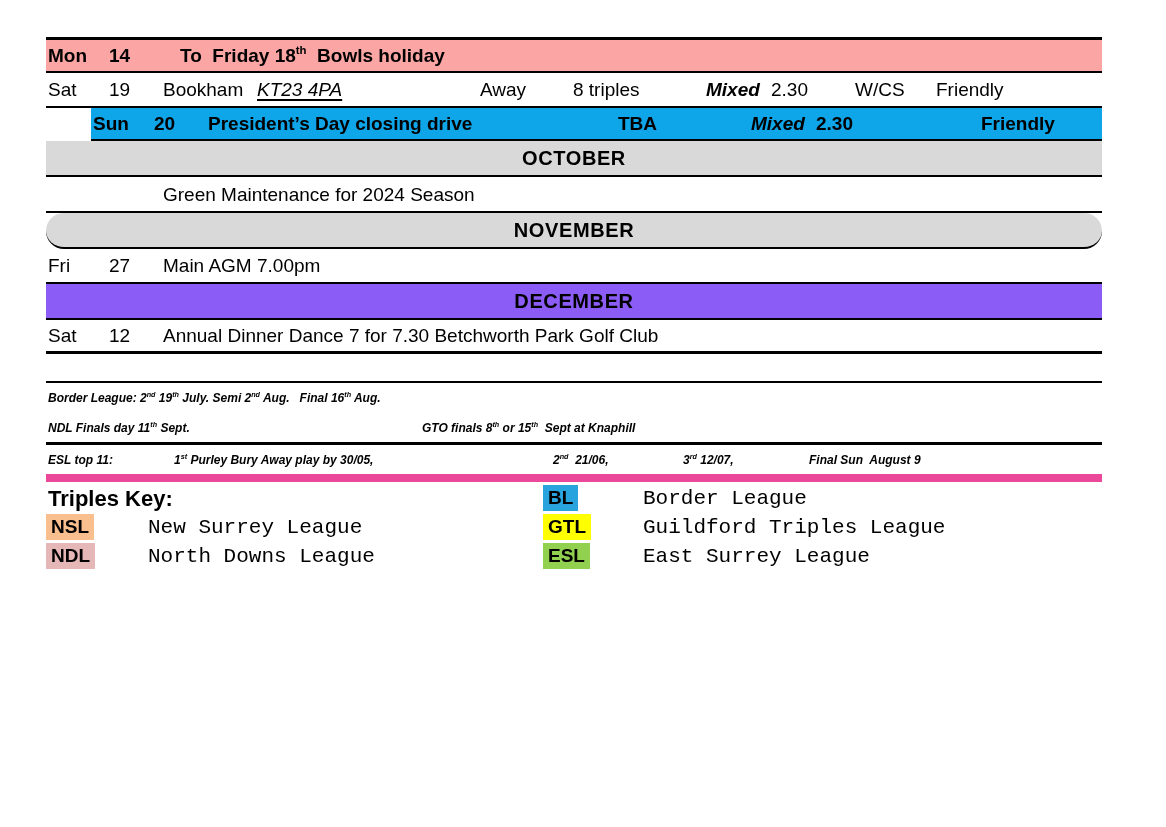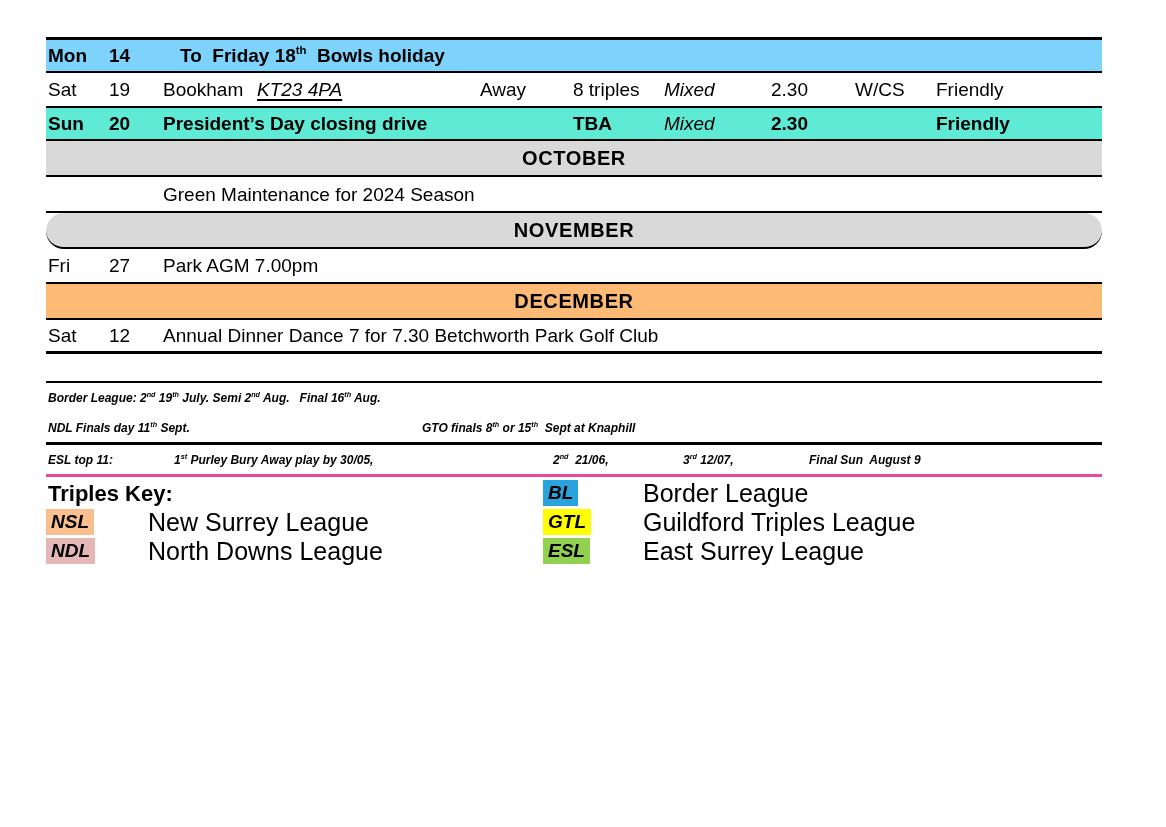--- a/index.html
+++ b/index.html
@@ -15,75 +15,75 @@
   .row.last{border-bottom:3px solid #000;}
   .h31{height:31px}.h33{height:33px}.h34{height:34px}
   .b{font-weight:bold;}
   .row .c{
     position:absolute;top:0;bottom:0;display:flex;align-items:center;
     white-space:pre;font-size:19px;line-height:1;
   }
   .cd{left:2px}.cn{left:63px}.ce{left:117px}.ce2{left:134px}
   .cv{left:211px;font-style:italic;text-decoration:underline;text-decoration-thickness:2px;text-underline-offset:3px;}
   .ca{left:434px}.cf{left:527px}
-  .cm{left:618px;font-weight:normal;font-style:italic;}
+  .cm{left:660px;font-weight:bold;font-style:italic;}
   .ct{left:725px}.cw{left:809px}.cy{left:890px}
   .month .c{left:0;right:0;justify-content:center;font-size:20px;font-weight:900;letter-spacing:.6px;}
   sup{font-size:60%;vertical-align:baseline;position:relative;top:-0.45em;}
   
   .gap{height:27px;}
   .notes{border-top:2px solid #000;font-weight:bold;font-size:12px;font-style:italic;}
   .nrow{position:relative;}
   .nrow .c{position:absolute;top:0;bottom:0;display:flex;align-items:center;white-space:pre;}
   .n1{height:30px;}
   .n2{height:29px;border-bottom:3px solid #000;}
-  .n3{height:29px;border-bottom:3px solid #ec4899;}
+  .n3{height:29px;border-bottom:8px solid #ec4899;}
   .p0{left:2px}.pgto{left:376px}
   .p1{left:128px}.p2{left:507px}.p3{left:637px}.p4{left:763px}
   
   .key{position:relative;margin-top:2px;}
   .krow{position:relative;height:29px;}
   .key-title{position:absolute;left:2px;top:0;bottom:0;display:flex;align-items:center;font-size:22px;font-weight:bold;}
   .chip{
     position:absolute;top:1px;bottom:2px;display:flex;align-items:center;
-    padding:0 5px;font-size:19px;font-weight:bold;white-space:pre;font-style:italic;
+    padding:0 5px;font-size:19px;font-weight:bold;white-space:pre;
   }
   .chip-l{left:0;}
   .chip-r{left:497px;}
-  .kname{position:absolute;top:0;bottom:0;display:flex;align-items:center;font-size:25px;white-space:pre;}
+  .kname{position:absolute;top:0;bottom:0;display:flex;align-items:center;font-size:21px;white-space:pre;font-family:Liberation Mono, monospace;}
   .kname-l{left:102px;}
   .kname-r{left:597px;}
 </style>
 </head>
 <body>
 
 <div class="sheet">
 
   <div class="ftable">
 
-    <div class="row h31 b" style="background: #7dd3fc;">
+    <div class="row h31 b" style="background: #fca5a5;">
       <span class="c cd">Mon</span>
       <span class="c cn">14</span>
       <span class="c ce2">To  Friday 18<sup>th</sup>  Bowls holiday</span>
     </div>
 
     <div class="row h33">
       <span class="c cd">Sat</span>
       <span class="c cn">19</span>
       <span class="c ce">Bookham</span>
       <span class="c cv">KT23 4PA</span>
       <span class="c ca">Away</span>
       <span class="c cf">8 triples</span>
       <span class="c cm">Mixed</span>
       <span class="c ct">2.30</span>
       <span class="c cw">W/CS</span>
       <span class="c cy">Friendly</span>
     </div>
 
-    <div class="row h31 b" style="background: #5eead4;">
+    <div class="row h31 b" style="background: #0ea5e9; margin-left: 45px;">
       <span class="c cd">Sun</span>
       <span class="c cn">20</span>
       <span class="c ce">President’s Day closing drive</span>
       <span class="c cf">TBA</span>
       <span class="c cm">Mixed</span>
       <span class="c ct">2.30</span>
       <span class="c cy">Friendly</span>
     </div>
 
     <div class="row h34 month" style="background: rgb(217, 217, 217);">
@@ -94,24 +94,24 @@
       <span class="c ce">Green Maintenance for 2024 Season</span>
     </div>
 
     <div class="row h34 month" style="background: rgb(217, 217, 217); border-radius: 18px;">
       <span class="c">NOVEMBER</span>
     </div>
 
     <div class="row h33">
       <span class="c cd">Fri</span>
       <span class="c cn">27</span>
-      <span class="c ce">Park AGM 7.00pm</span>
+      <span class="c ce">Main AGM 7.00pm</span>
     </div>
 
-    <div class="row h34 month" style="background: #fdba74;">
+    <div class="row h34 month" style="background: #8b5cf6;">
       <span class="c">DECEMBER</span>
     </div>
 
     <div class="row h31 last">
       <span class="c cd">Sat</span>
       <span class="c cn">12</span>
       <span class="c ce">Annual Dinner Dance 7 for 7.30 Betchworth Park Golf Club</span>
     </div>
 
   </div>

